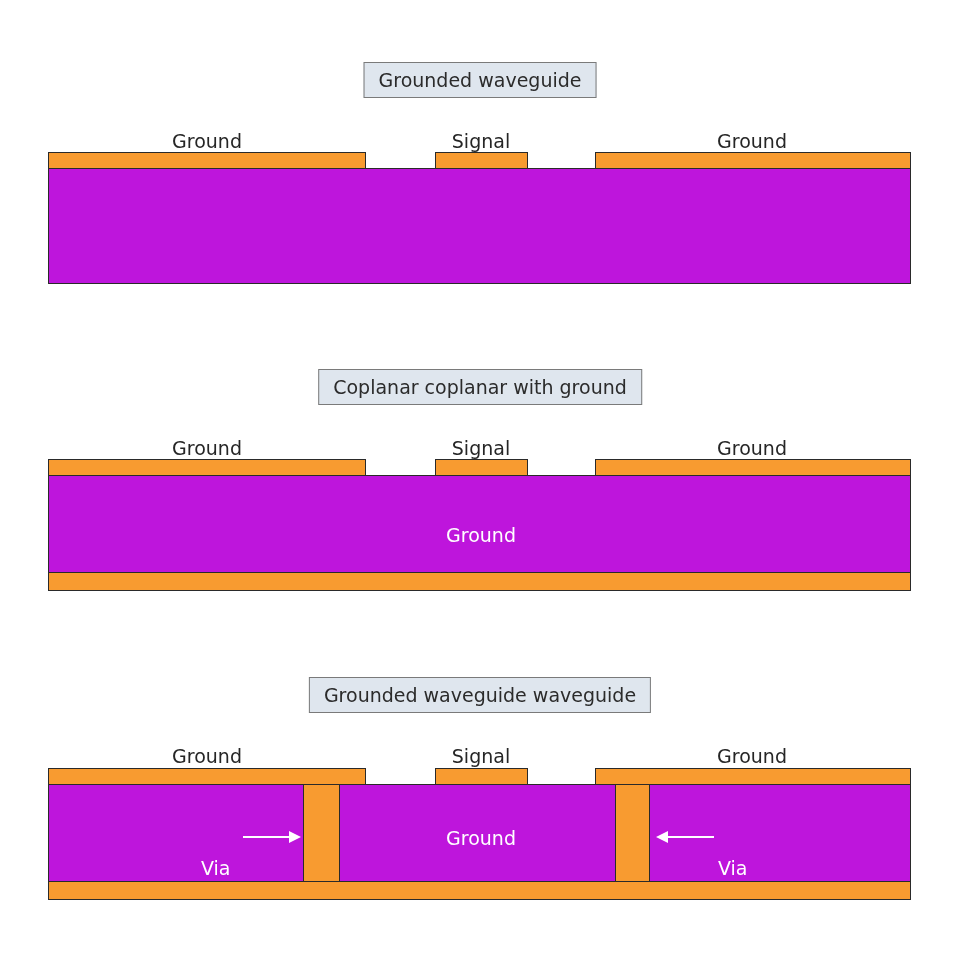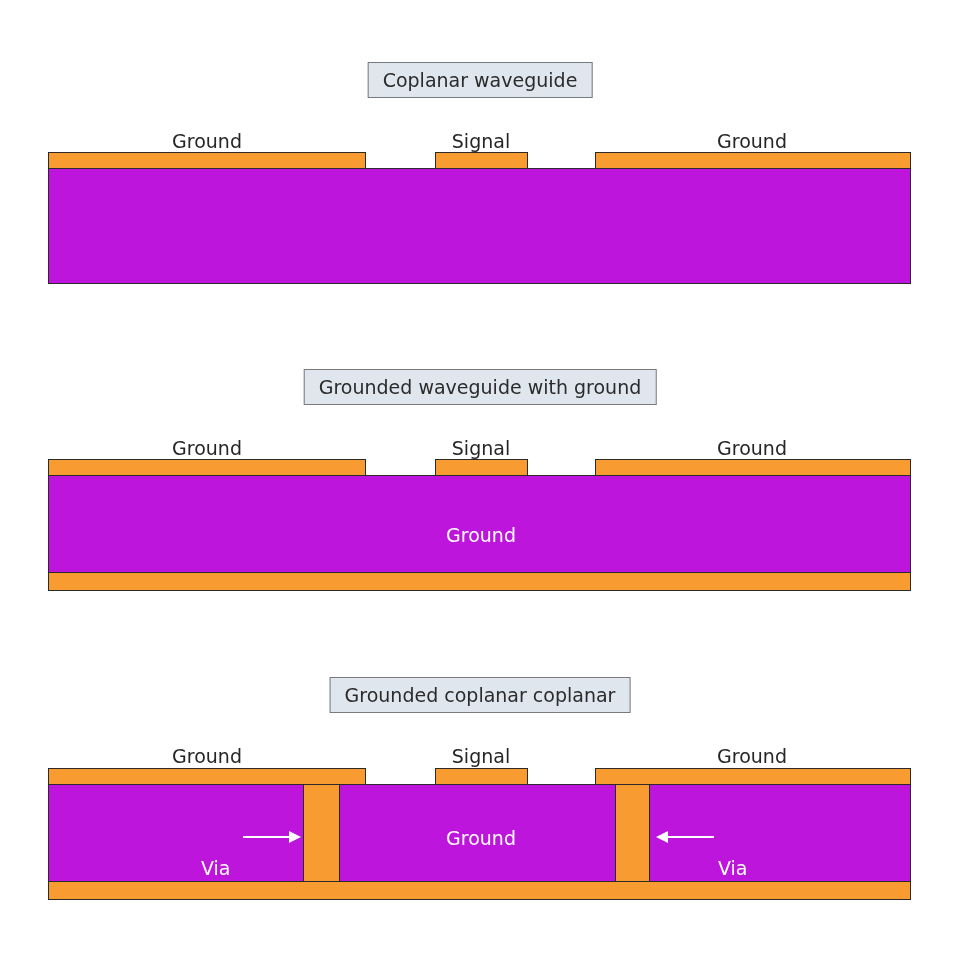--- a/index.html
+++ b/index.html
@@ -88,54 +88,54 @@
     transform: translateY(-50%);
     pointer-events: none;
   }
 </style>
 </head>
 <body>
 
 <div class="figure">
 
   <div class="panel" style="top:0;height:300px;">
-    <div class="title-box" style="top:62px;">Coplanar waveguide</div>
+    <div class="title-box" style="top:62px;">Grounded waveguide</div>
 
     <div class="top-label" style="left:207px; top:130px;">Ground</div>
     <div class="top-label" style="left:481px; top:130px;">Signal</div>
     <div class="top-label" style="left:752px; top:130px;">Ground</div>
 
     <div class="stack" style="top:152px;height:132px;">
       <div class="layer metal" style="left:0px; top:0px; width:318px; height:17px;"></div>
       <div class="layer metal" style="left:387px; top:0px; width:93px; height:17px;"></div>
       <div class="layer metal" style="left:547px; top:0px; width:316px; height:17px;"></div>
       <div class="layer substrate" style="left:0px; top:16px; width:863px; height:116px;"></div>
     </div>
   </div>
 
   <div class="panel" style="top:306px;height:300px;">
-    <div class="title-box" style="top:63px;">Grounded waveguide with ground</div>
+    <div class="title-box" style="top:63px;">Coplanar coplanar with ground</div>
 
     <div class="top-label" style="left:207px; top:131px;">Ground</div>
     <div class="top-label" style="left:481px; top:131px;">Signal</div>
     <div class="top-label" style="left:752px; top:131px;">Ground</div>
 
     <div class="stack" style="top:153px;height:133px;">
       <div class="layer metal" style="left:0px; top:0px; width:318px; height:17px;"></div>
       <div class="layer metal" style="left:387px; top:0px; width:93px; height:17px;"></div>
       <div class="layer metal" style="left:547px; top:0px; width:316px; height:17px;"></div>
       <div class="layer substrate" style="left:0px; top:16px; width:863px; height:98px;"></div>
       <div class="layer metal" style="left:0px; top:113px; width:863px; height:19px;"></div>
     </div>
 
     <div class="inner-label" style="left:481px; top:229px;">Ground</div>
   </div>
 
   <div class="panel" style="top:614px;height:320px;">
-    <div class="title-box" style="top:63px;">Grounded coplanar coplanar</div>
+    <div class="title-box" style="top:63px;">Grounded waveguide waveguide</div>
 
     <div class="top-label" style="left:207px; top:131px;">Ground</div>
     <div class="top-label" style="left:481px; top:131px;">Signal</div>
     <div class="top-label" style="left:752px; top:131px;">Ground</div>
 
     <div class="stack" style="top:154px;height:133px;">
       <div class="layer metal" style="left:0px; top:0px; width:318px; height:17px;"></div>
       <div class="layer metal" style="left:387px; top:0px; width:93px; height:17px;"></div>
       <div class="layer metal" style="left:547px; top:0px; width:316px; height:17px;"></div>
       <div class="layer substrate" style="left:0px; top:16px; width:863px; height:98px;"></div>

